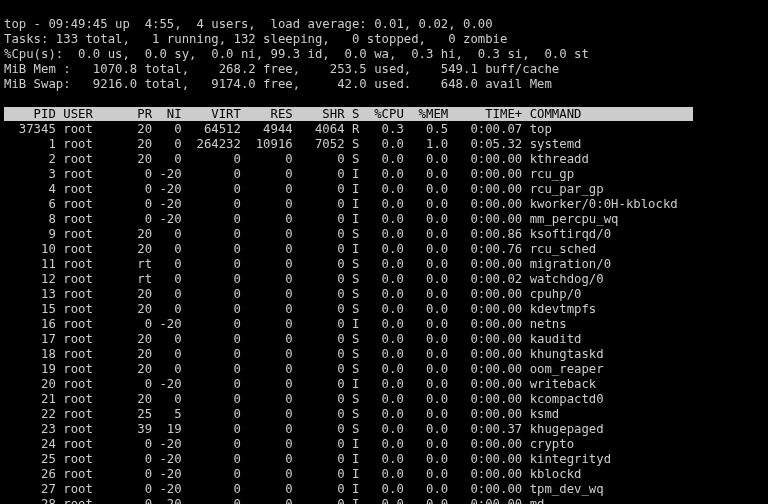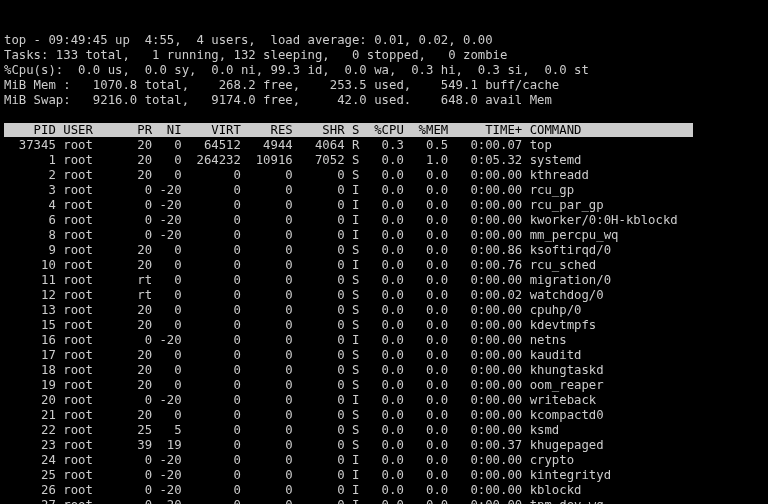--- a/index.html
+++ b/index.html
@@ -1,16 +1,16 @@
 <!DOCTYPE html>
 <html><head>
 <meta charset="utf-8">
 <style>
   html,body{margin:0;padding:0;background:#000;color:#ccc;font-family:"DejaVu Sans Mono","Liberation Mono",Menlo,Consolas,monospace;font-size:12.3px;line-height:15px}
-  .term{width:768px;height:504px;overflow:hidden;padding:18px 4px;box-sizing:border-box;white-space:pre}
+  .term{width:768px;height:504px;overflow:hidden;padding:2px 4px;box-sizing:border-box;white-space:pre}
   .hdr{color:#ccc}
   .inv{background:#ccc;color:#000}
   .row-line{white-space:pre}
 </style>
 </head>
 <body>
 <div class="term">
 <span class="hdr">top - 09:49:45 up  4:55,  4 users,  load average: 0.01, 0.02, 0.00</span>
 <span class="hdr">Tasks: 133 total,   1 running, 132 sleeping,   0 stopped,   0 zombie</span>
 <span class="hdr">%Cpu(s):  0.0 us,  0.0 sy,  0.0 ni, 99.3 id,  0.0 wa,  0.3 hi,  0.3 si,  0.0 st</span>

